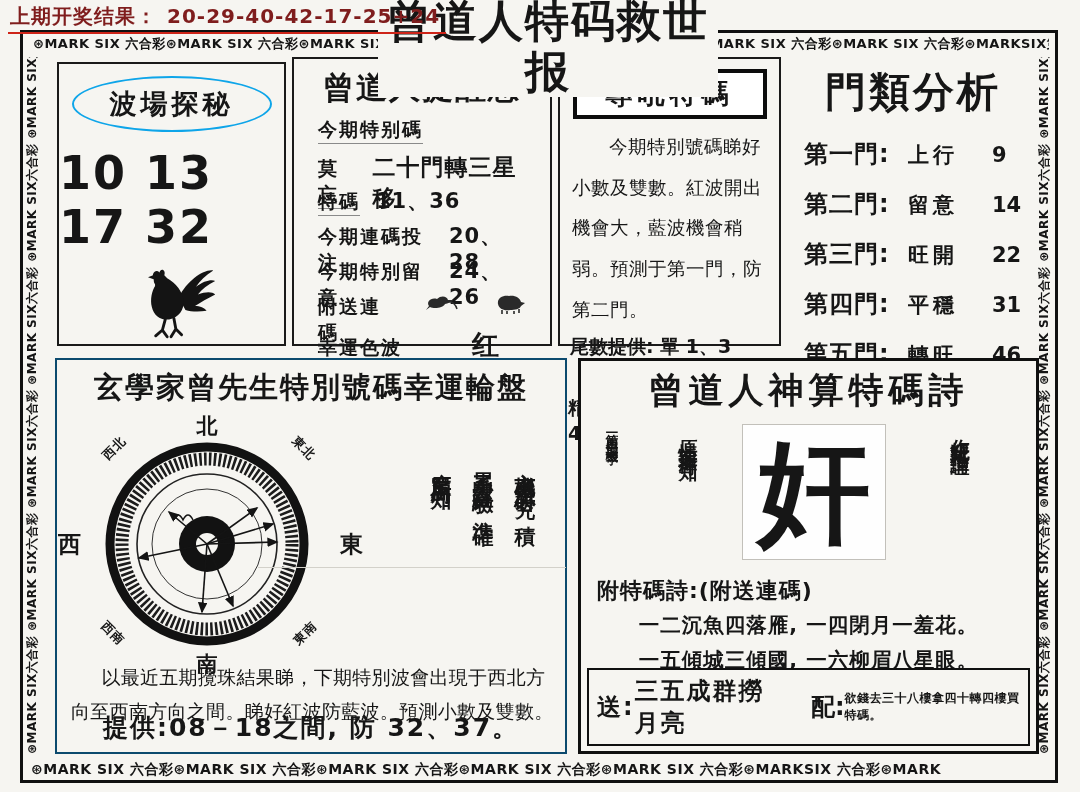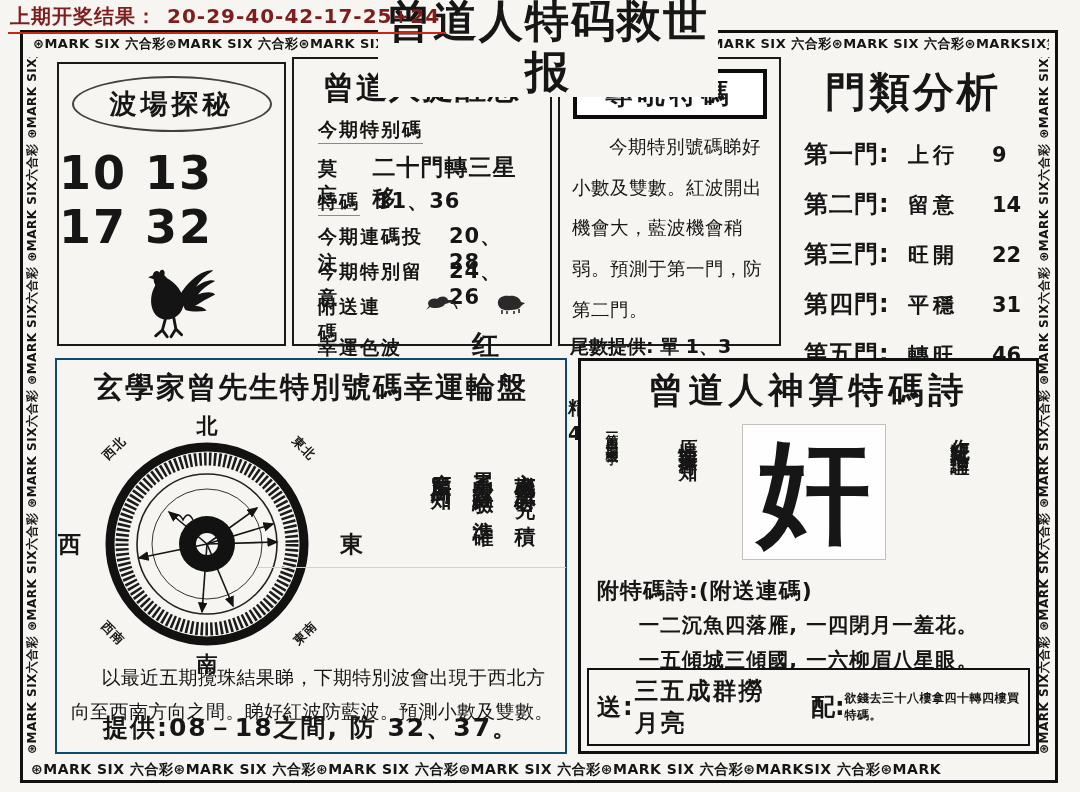--- a/index.html
+++ b/index.html
@@ -46,21 +46,21 @@
   }
   .band-left{left:1px;}
   .band-right{right:1px;}
 
   
   .cbox{position:absolute;box-sizing:border-box;background:#f6f5f1;}
 
   
   .box-wave{left:57px;top:62px;width:229px;height:284px;border:2px solid #1a1a1a;}
   .oval{
-    margin:12px auto 0;width:196px;height:52px;border:2px solid #404040;border-radius:50%;
+    margin:12px auto 0;width:196px;height:52px;border:2px solid #0ea5e9;border-radius:50%;
     display:flex;align-items:center;justify-content:center;
     font-size:27px;font-weight:700;letter-spacing:4px;
   }
   .wave-nums{margin-top:14px;text-align:left;font-size:46px;font-weight:600;letter-spacing:2px;line-height:1.18;}
   .rooster{display:block;margin:4px auto 0;}
 
   
   .box-reminder{left:292px;top:57px;width:260px;height:289px;border:2px solid #1a1a1a;padding:4px 0 0;}
   .box-reminder h2{margin:4px 0 6px;text-align:center;font-size:31px;font-weight:900;letter-spacing:2px;}
   .r-row{display:flex;align-items:baseline;padding:2px 24px;height:31px;}

